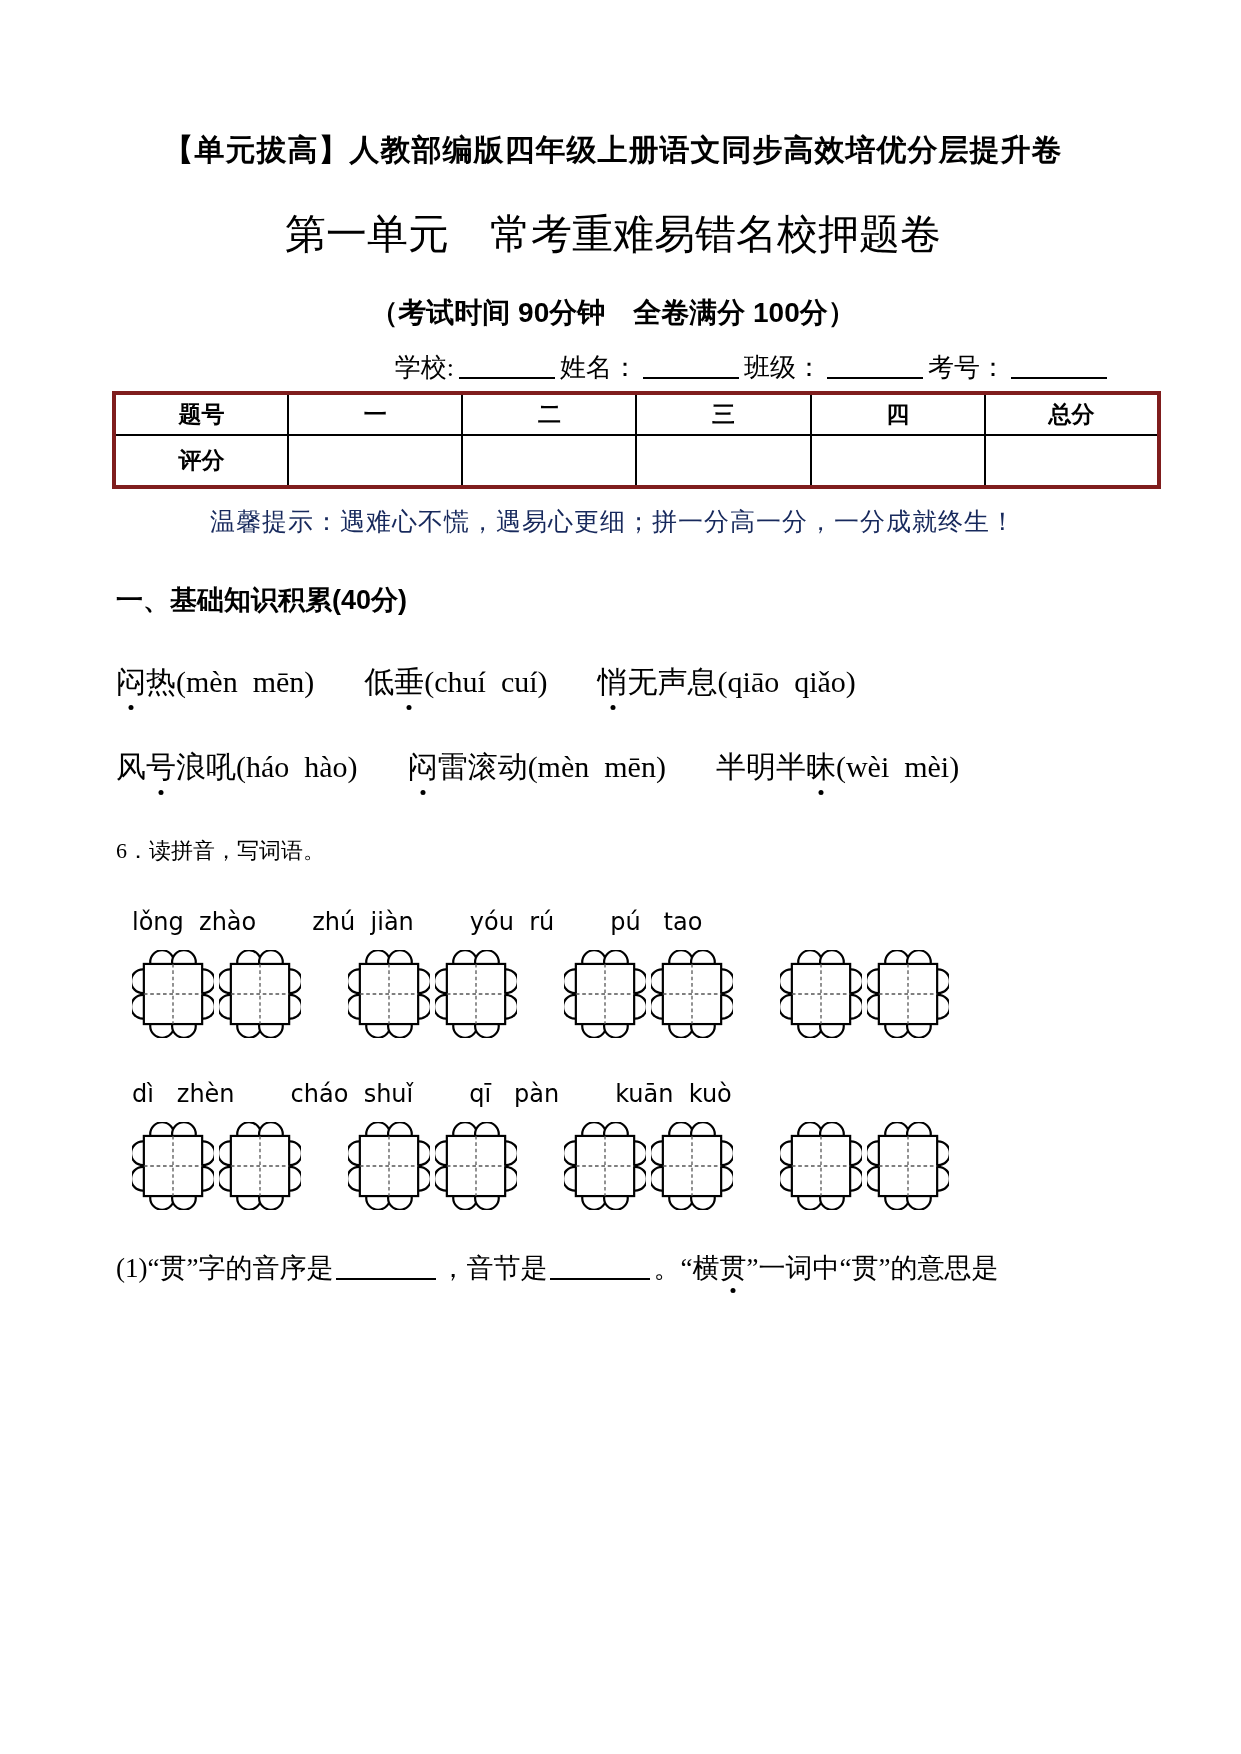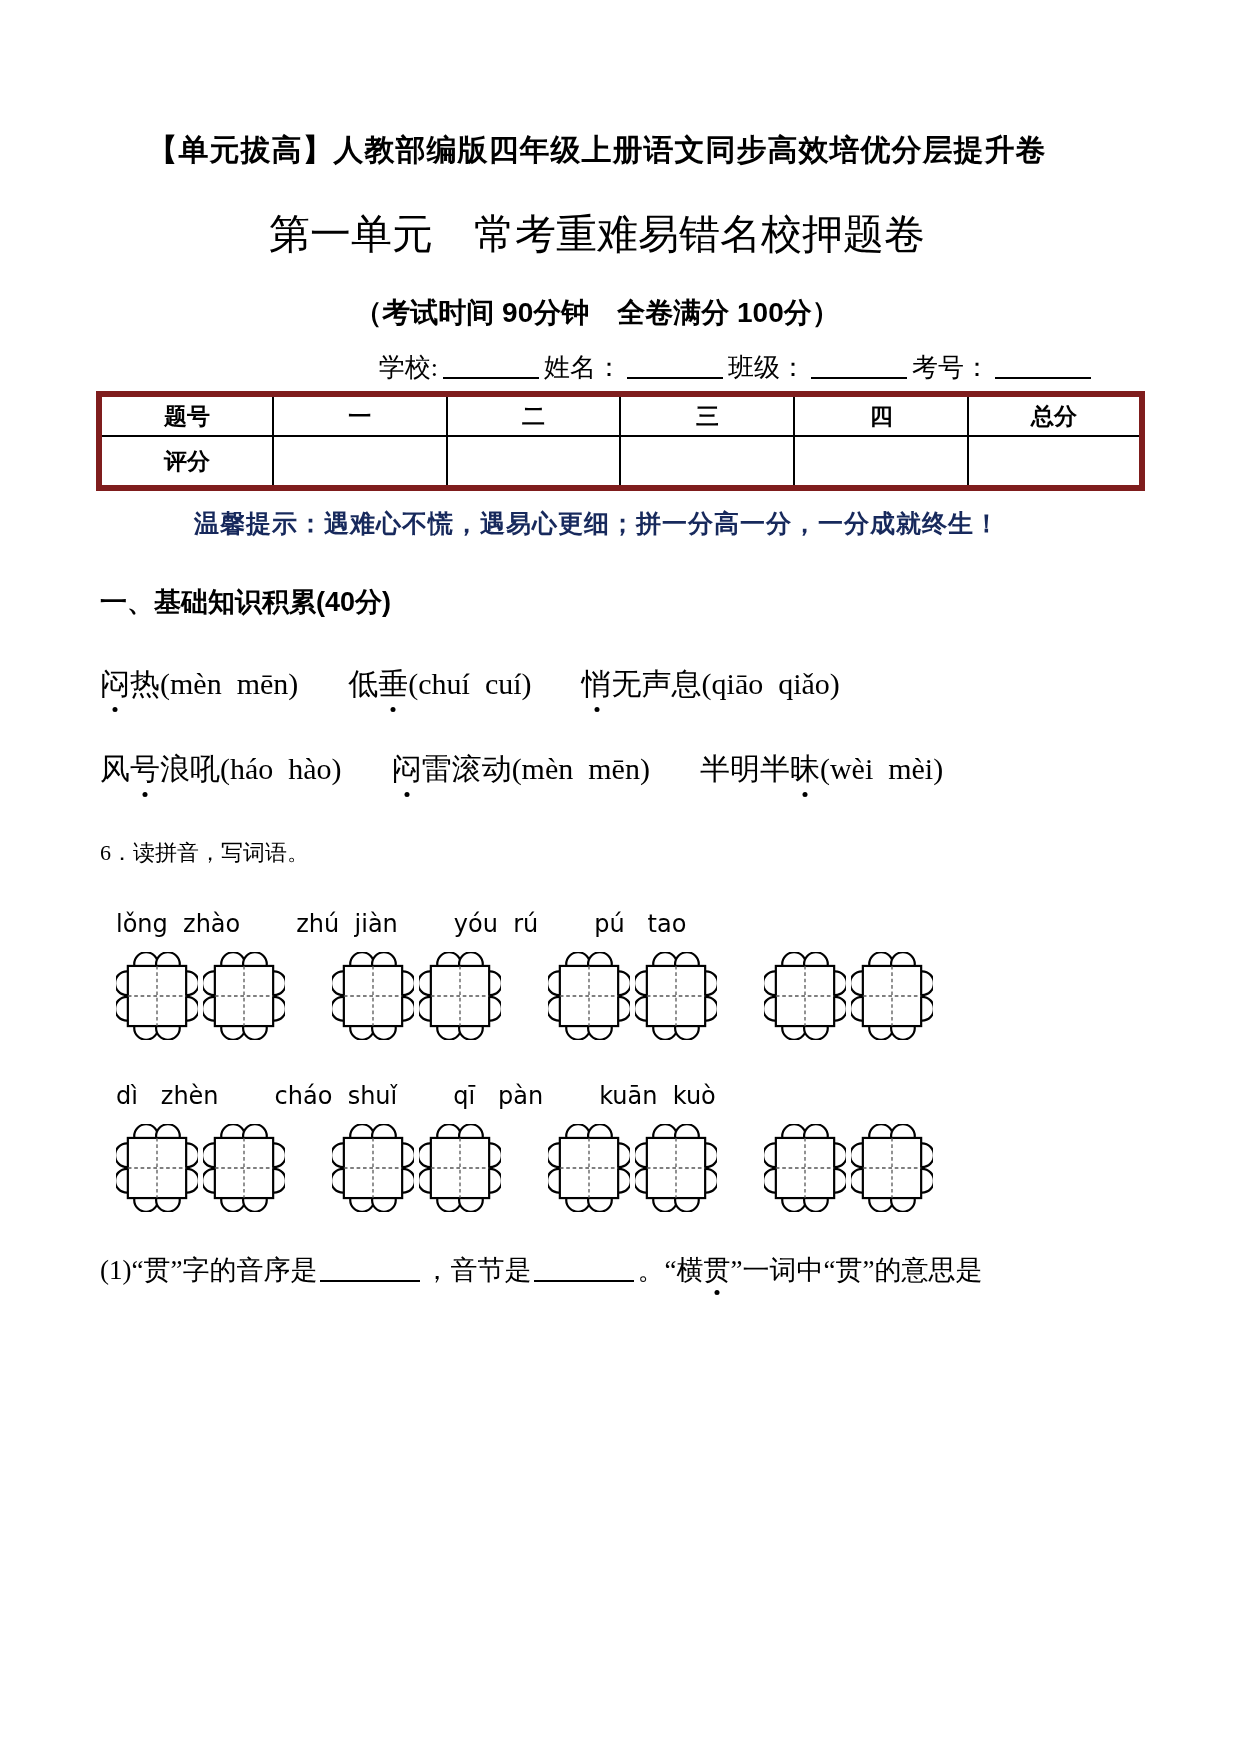--- a/index.html
+++ b/index.html
@@ -7,20 +7,21 @@
   body {
     width: 1241px; height: 1754px;
     font-family: "Liberation Serif", "DejaVu Serif", serif;
     color: #000;
     position: relative;
     overflow: hidden;
   }
   .page {
     width: 1138px; height: 1754px;
     padding: 130px 44px 0 100px;
+    margin-left: 16px;
   }
   .header-title {
     font-family: "Liberation Sans", "DejaVu Sans", sans-serif;
     font-weight: bold;
     font-size: 30px;
     text-align: center;
     letter-spacing: 1px;
     white-space: pre;
   }
   .main-title {
@@ -51,37 +52,37 @@
     width: 96px; height: 22px;
     border-bottom: 2px solid #000;
     vertical-align: -3px;
     margin: 0 3px;
   }
   table.score-table {
     width: 1049px;
     margin-top: 6px;
     margin-left: -4px;
     border-collapse: collapse;
-    border: 6px solid #7f1d1d;
+    border: 4px solid #7f1d1d;
     font-family: "Liberation Sans", "DejaVu Sans", sans-serif;
   }
   table.score-table td {
     border: 2px solid #000;
     text-align: center;
     vertical-align: middle;
     font-weight: bold;
     font-size: 23px;
     width: 16.66%;
   }
   table.score-table tr.r1 td { height: 42px; }
   table.score-table tr.r2 td { height: 52px; }
   .tip {
     margin-top: 16px;
     font-family: "Liberation Sans", "DejaVu Sans", sans-serif;
-    font-weight: bold;
+    font-weight: normal;
     font-size: 25px;
     text-align: center;
     letter-spacing: 1px;
   }
   .section-title {
     margin-top: 44px;
     font-family: "Liberation Sans", "DejaVu Sans", sans-serif;
     font-weight: bold;
     font-size: 27px;
   }

